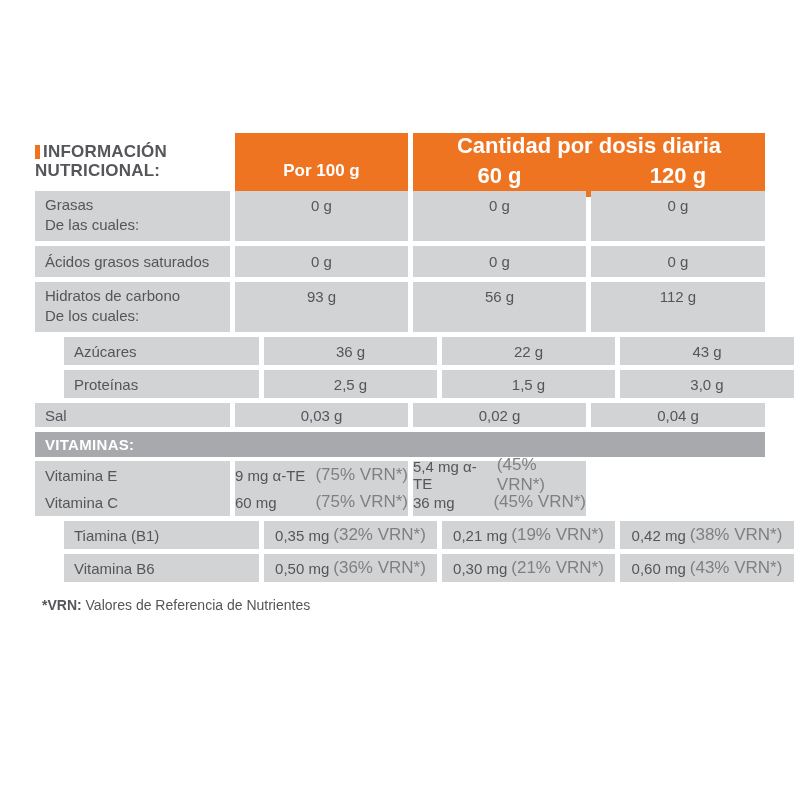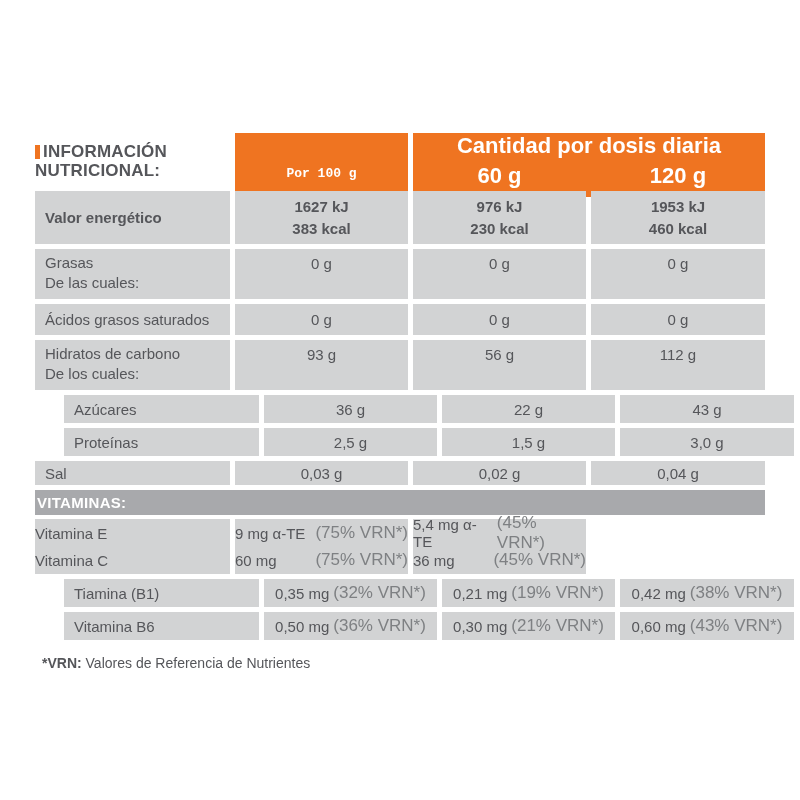--- a/index.html
+++ b/index.html
@@ -16,21 +16,21 @@
   .bold { font-weight:bold; }
 
   
   .header-row { height:52px; margin-bottom:6px; }
   .header-row .cell { height:64px; }
   .title-cell { flex-direction:column; align-items:flex-start; justify-content:flex-start; padding-top:9px;
                 font-weight:bold; font-size:17px; line-height:19px; color:#55565A; letter-spacing:0.2px; }
   .title-line1 { display:flex; align-items:center; }
   .orange-bar { display:inline-block; width:5px; height:14px; background:#EF7421; margin-right:3px; }
   .orange { background:#EF7421; color:#ffffff; font-weight:bold; }
-  .per100-head { justify-content:center; align-items:flex-end; padding-bottom:16px; font-size:13px;font-family:Liberation Mono, monospace; }
+  .per100-head { justify-content:center; align-items:flex-end; padding-bottom:16px; font-size:17px; }
   .dose-head { grid-column:3/5; flex-direction:column; align-items:stretch; justify-content:flex-end; padding-bottom:8px; font-size:22px; }
   .dose-title { text-align:center; margin-bottom:4px; }
   .dose-sub { display:grid; grid-template-columns:173px 174px; column-gap:5px; }
   .dose-sub > div { text-align:center; }
 
   
   .energy-row { height:53px; }
   .stack2 { flex-direction:column; justify-content:center; line-height:22px; text-align:center; }
 
   
@@ -38,25 +38,25 @@
   .row2 .label { flex-direction:column; align-items:flex-start; justify-content:flex-start; padding-top:4px; line-height:20px; }
   .row2 .value { align-items:flex-start; padding-top:6px; }
 
   
   .row1 { height:31px; }
   .rowS { height:28px;margin-left:29px; }
   .rowXS { height:24px; }
 
   
   .vit-bar { width:730px; height:25px; background:#A8A9AC; color:#fff; font-weight:bold; font-size:15px;
-             display:flex; align-items:center; padding-left:2px; margin-bottom:4px; letter-spacing:0.3px; }
+             display:flex; align-items:center; padding-left:10px; margin-bottom:4px; letter-spacing:0.3px; }
   .vit-ec { height:55px; }
   .lines2 { flex-direction:column; align-items:stretch; justify-content:center; padding:0; }
   .lines2 > div { height:27px; display:flex; align-items:center; justify-content:space-between; }
-  .lines2.label-col > div { justify-content:flex-start; }
+  .lines2.label-col > div { justify-content:flex-start; padding-left:10px; }
   .pct { font-size:17px; color:#7E8083; margin-left:4px; font-weight:normal; }
 
   .footnote { margin-top:15px; padding-left:7px; font-size:14px; color:#55565A; }
   .footnote .fbold { font-weight:bold; }
 </style>
 </head>
 <body>
 
 <div class="sheet">
   <div class="table-wrap">
@@ -72,35 +72,20 @@
       <div class="cell orange per100-head">Por 100 g</div>
       <div class="cell orange dose-head">
         <div class="dose-title">Cantidad por dosis diaria</div>
         <div class="dose-sub">
           <div>60 g</div>
           <div>120 g</div>
         </div>
       </div>
     </div>
 
-    <div class="trow energy-row">
-      <div class="cell label bold">Valor energético</div>
-      <div class="cell value bold stack2">
-        <div>1627 kJ</div>
-        <div>383 kcal</div>
-      </div>
-      <div class="cell value bold stack2">
-        <div>976 kJ</div>
-        <div>230 kcal</div>
-      </div>
-      <div class="cell value bold stack2">
-        <div>1953 kJ</div>
-        <div>460 kcal</div>
-      </div>
-    </div>
 
     <div class="trow row2">
       <div class="cell label">
         <div>Grasas</div>
         <div>De las cuales:</div>
       </div>
       <div class="cell value">0 g</div>
       <div class="cell value">0 g</div>
       <div class="cell value">0 g</div>
     </div>

